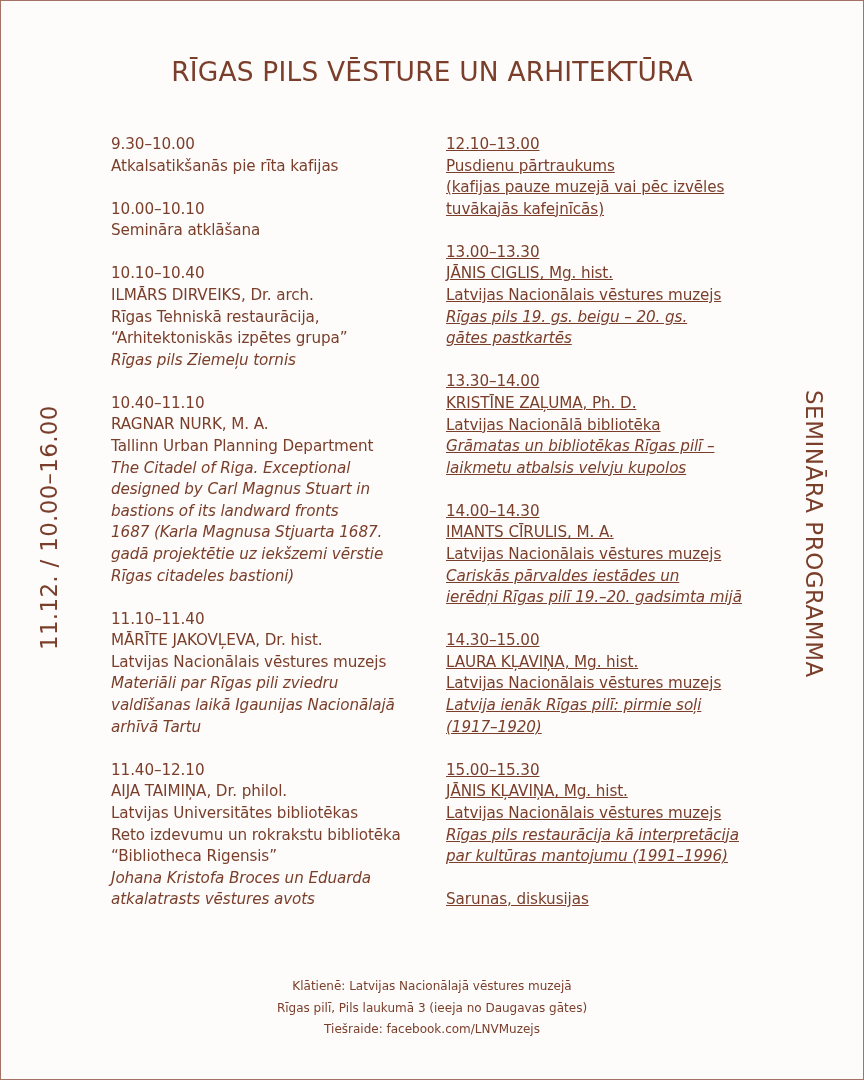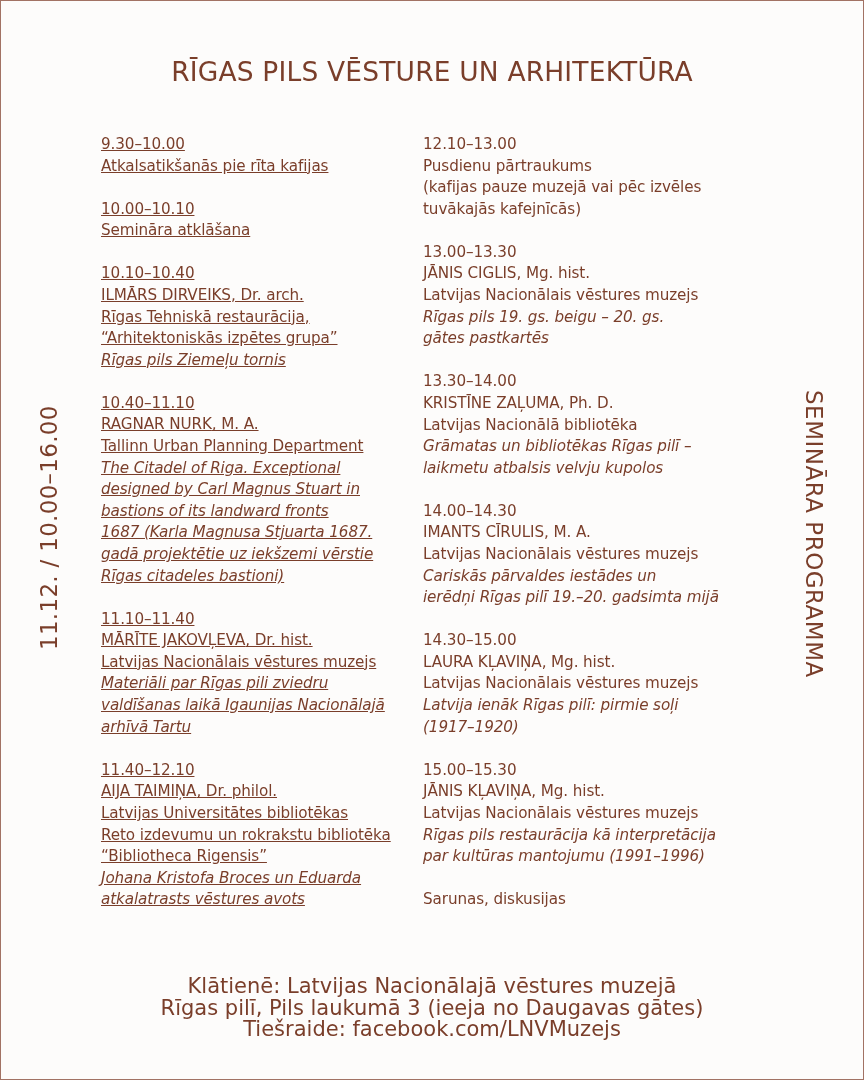--- a/index.html
+++ b/index.html
@@ -16,39 +16,39 @@
     box-sizing: content-box;
   }
   .title {
     position: absolute; left: 0; width: 864px; top: 56px;
     text-align: center; font-size: 27px; letter-spacing: 0.2px;
     color: #7a3e2a;
     font-family: "DejaVu Sans", sans-serif;
     transform: scaleX(0.98);
   }
   .col { position: absolute; top: 134px; width: 340px; }
-  .col.left { left: 101px; text-decoration: underline; }
-  .col.right { left: 423px; }
+  .col.left { left: 111px; }
+  .col.right { left: 446px; text-decoration: underline; }
   .entry { margin-bottom: 21.5px; font-size: 15.2px; line-height: 21.6px; letter-spacing: -0.1px; }
   .entry div { white-space: nowrap; }
   .time { }
   .ital { font-style: italic; }
   .side-left {
     position: absolute; left: 36px; top: 650px;
     transform-origin: left top; transform: rotate(-90deg);
     font-size: 23px; white-space: nowrap; letter-spacing: 0.3px;
   }
   .side-right {
     position: absolute; left: 827px; top: 390px;
     transform-origin: left top; transform: rotate(90deg);
     font-size: 23px; white-space: nowrap; letter-spacing: 0.5px;
   }
   .footer {
     position: absolute; left: 0; width: 864px; top: 976px;
-    text-align: center; font-size: 21px; line-height: 21.6px;
+    text-align: center; font-size: 12px; line-height: 21.6px;
   }
 </style>
 </head>
 <body>
 
 <div class="frame"></div>
 
 <div class="title">RĪGAS PILS VĒSTURE UN ARHITEKTŪRA</div>
 
 <div class="side-left">11.12. / 10.00–16.00</div>

